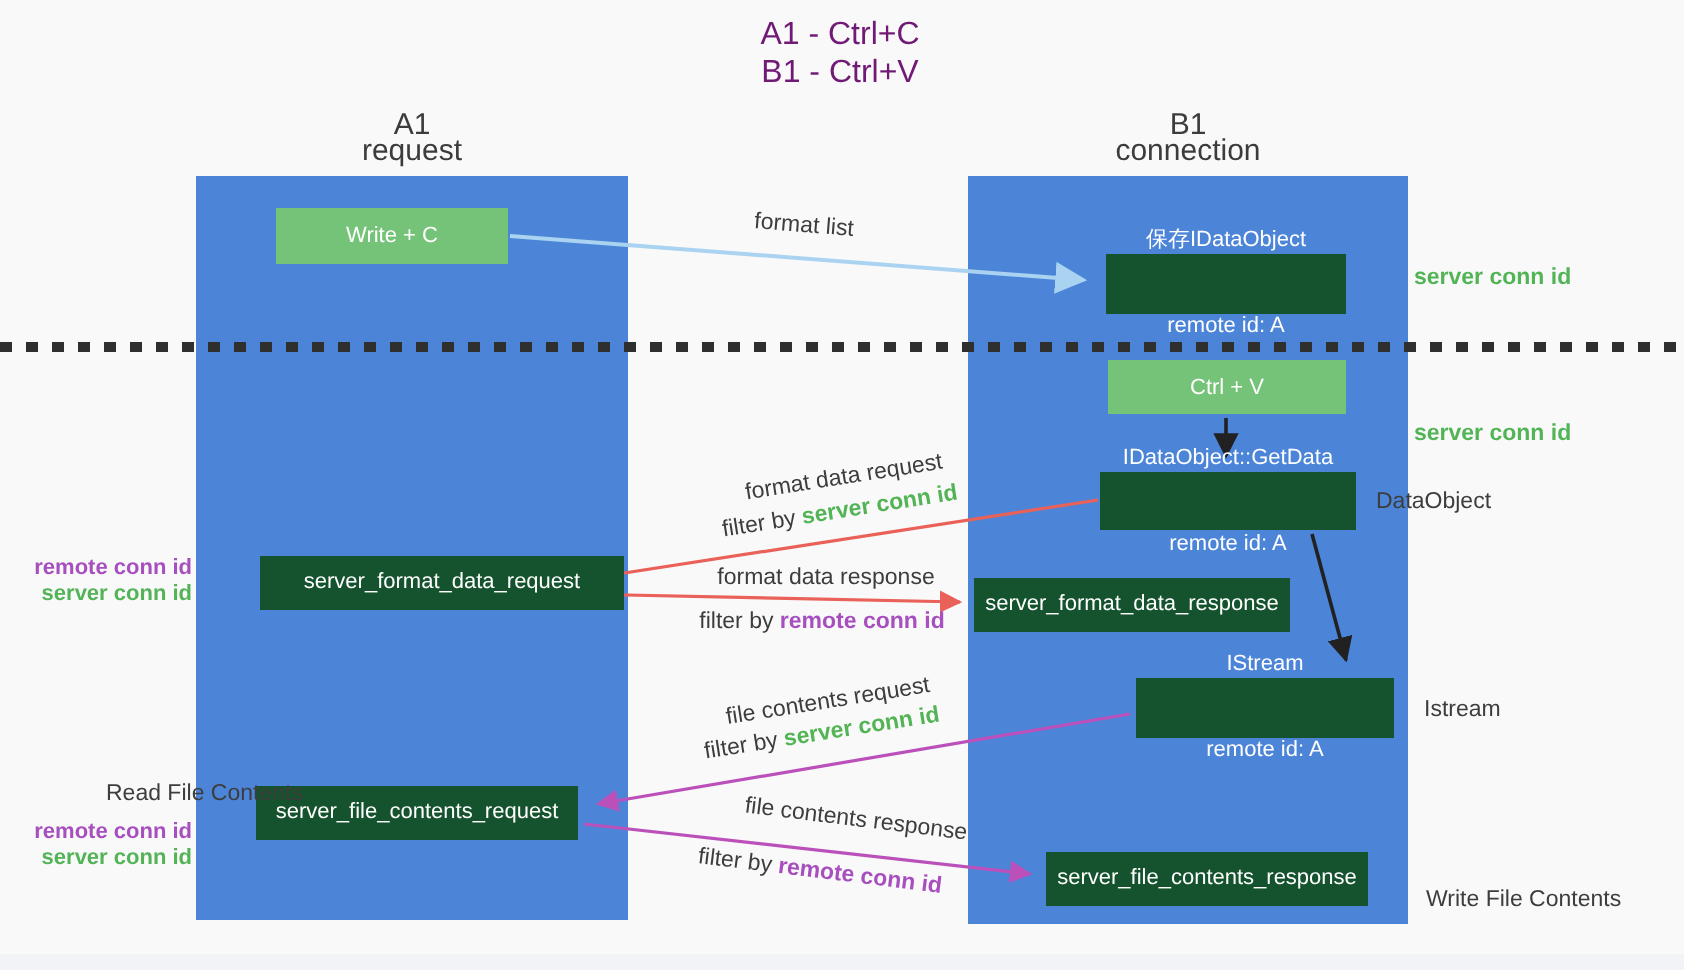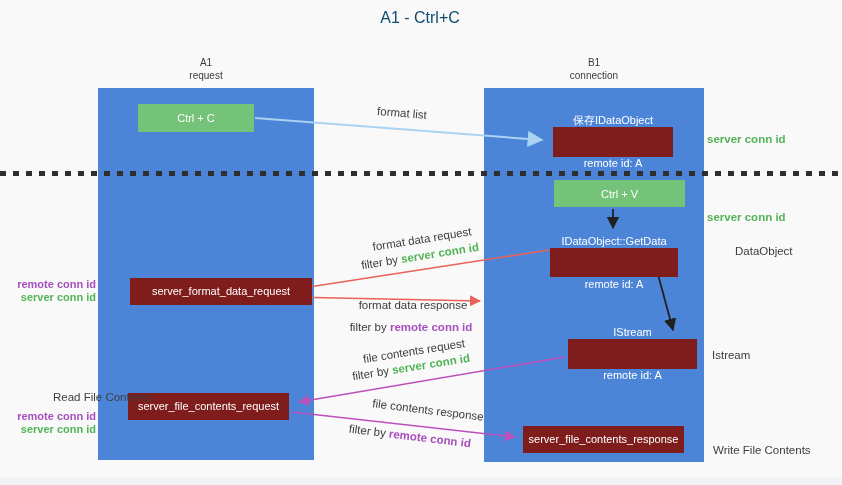--- a/index.html
+++ b/index.html
@@ -5,60 +5,61 @@
   html,body{margin:0;padding:0;}
   .canvas{
     position:relative;width:842px;height:485px;
     background:#f9f9fa;overflow:hidden;
     font-family:"Liberation Sans",sans-serif;
     -webkit-font-smoothing:antialiased;
   }
   .abs{position:absolute;}
   .title{
     left:300px;top:8px;width:240px;text-align:center;
-    font-size:16px;line-height:19px;color:#0c4a6e;
+    font-size:16px;line-height:19px;color:#701a75;
   }
   .lane-header{
-    text-align:center;font-size:10px;line-height:13px;color:#3c3c3c;
+    text-align:center;font-size:15px;line-height:13px;color:#3c3c3c;
   }
   .lane{background:#4c85d8;}
   .separator{
     left:0;top:171px;width:842px;height:5px;
     background:repeating-linear-gradient(90deg,#2f2f2f 0 6px,rgba(0,0,0,0) 6px 13px);
   }
   .gbox{
     background:#75c378;color:#ffffff;font-size:11px;
     display:flex;align-items:center;justify-content:center;text-align:center;
   }
   .obox{
-    background:#7f1d1d;color:#ffffff;font-size:11px;line-height:13px;
+    background:#14532d;color:#ffffff;font-size:11px;line-height:13px;
     display:flex;flex-direction:column;align-items:center;justify-content:center;text-align:center;gap:30px;
   }
   .side{font-size:11.5px;color:#3d3d3d;white-space:nowrap;}
   .side-block{font-size:11px;font-weight:bold;line-height:12.5px;text-align:right;white-space:nowrap;}
   .green{color:#53b456;font-weight:bold;}
   .purple{color:#a84fbf;font-weight:bold;}
   .flow-label{
     font-size:11.5px;color:#3d3d3d;white-space:nowrap;
     transform-origin:center center;
   }
   .rot-up{transform:translate(-50%,-50%) rotate(-9deg);}
   .rot-down4{transform:translate(-50%,-50%) rotate(4.5deg);}
   .rot-down7{transform:translate(-50%,-50%) rotate(7deg);}
-  .rot-flat{transform:translate(-50%,-50%);margin-top:16px;}
+  .rot-flat{transform:translate(-50%,-50%);}
   .svg-layer{left:0;top:0;pointer-events:none;}
   .bottom-strip{left:0;top:477px;width:842px;height:8px;background:#f2f3f7;}
 </style>
 </head>
 <body>
 
 <div class="canvas">
 
   <div class="abs title">
     <div>A1 - Ctrl+C</div>
+    <div>B1 - Ctrl+V</div>
   </div>
 
   <div class="abs lane-header" style="left:146px;top:56px;width:120px;">
     <div>A1</div>
     <div>request</div>
   </div>
   <div class="abs lane-header" style="left:534px;top:56px;width:120px;">
     <div>B1</div>
     <div>connection</div>
   </div>
@@ -86,58 +87,61 @@
     <path d="M255,118 L542,140" stroke="#a9d3f1" stroke-width="2" fill="none" marker-end="url(#m-blue)"></path>
     <path d="M613,209 L613,228" stroke="#212121" stroke-width="1.8" fill="none" marker-end="url(#m-blk)"></path>
     <path d="M549,250 L296,289" stroke="#e96158" stroke-width="1.6" fill="none" marker-end="url(#m-red)"></path>
     <path d="M289,297 L480,301" stroke="#e96158" stroke-width="1.6" fill="none" marker-end="url(#m-red)"></path>
     <path d="M656,267 L673,330" stroke="#212121" stroke-width="1.8" fill="none" marker-end="url(#m-blk)"></path>
     <path d="M565,357 L299,402" stroke="#bb50bb" stroke-width="1.6" fill="none" marker-end="url(#m-mag)"></path>
     <path d="M292,412 L515,437" stroke="#bb50bb" stroke-width="1.6" fill="none" marker-end="url(#m-mag)"></path>
   </svg>
 
   <div class="abs gbox" style="left:138px;top:104px;width:116px;height:28px;">
-    <span>Ctrl + C</span>
+    <span>Write + C</span>
   </div>
 
   <div class="abs obox" style="left:553px;top:127px;width:120px;height:30px;">
     <span>保存IDataObject</span>
     <span>remote id: A</span>
   </div>
 
-  <div class="abs gbox" style="left:554px;top:180px;width:131px;height:27px;">
+  <div class="abs gbox" style="left:554px;top:180px;width:119px;height:27px;">
     <span>Ctrl + V</span>
   </div>
 
-  <div class="abs obox" style="left:550px;top:248px;width:128px;height:29px;">
+  <div class="abs obox" style="left:550px;top:236px;width:128px;height:29px;">
     <span>IDataObject::GetData</span>
     <span>remote id: A</span>
   </div>
 
   <div class="abs obox" style="left:130px;top:278px;width:182px;height:27px;">
     <span>server_format_data_request</span>
   </div>
 
+  <div class="abs obox" style="left:487px;top:289px;width:158px;height:27px;">
+    <span>server_format_data_response</span>
+  </div>
 
   <div class="abs obox" style="left:568px;top:339px;width:129px;height:30px;">
     <span>IStream</span>
     <span>remote id: A</span>
   </div>
 
   <div class="abs obox" style="left:523px;top:426px;width:161px;height:27px;">
     <span>server_file_contents_response</span>
   </div>
 
   <div class="abs obox" style="left:128px;top:393px;width:161px;height:27px;">
     <span>server_file_contents_request</span>
   </div>
 
   <div class="abs side green" style="left:707px;top:133px;">server conn id</div>
   <div class="abs side green" style="left:707px;top:211px;">server conn id</div>
-  <div class="abs side" style="left:735px;top:245px;">DataObject</div>
+  <div class="abs side" style="left:688px;top:245px;">DataObject</div>
   <div class="abs side" style="left:712px;top:349px;">Istream</div>
   <div class="abs side" style="left:713px;top:444px;">Write File Contents</div>
 
   <div class="abs side-block" style="left:10px;top:278px;width:86px;">
     <div class="purple">remote conn id</div>
     <div class="green">server conn id</div>
   </div>
   <div class="abs side" style="left:8px;top:391px;margin-left:45px;">Read File Contents</div>
   <div class="abs side-block" style="left:10px;top:410px;width:86px;">
     <div class="purple">remote conn id</div>

